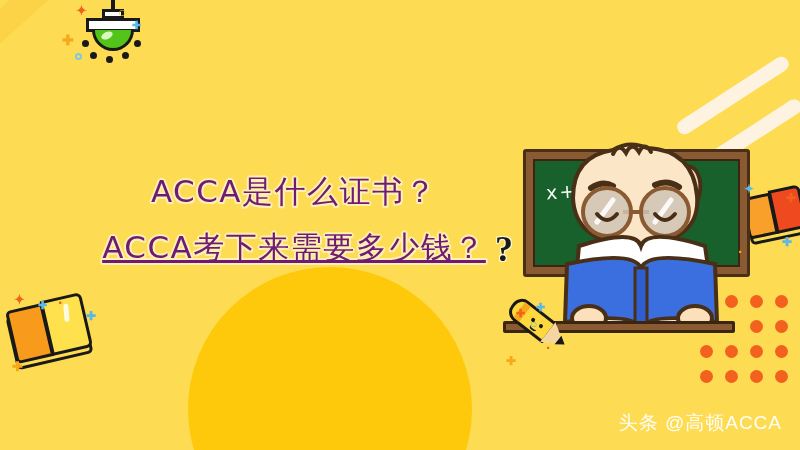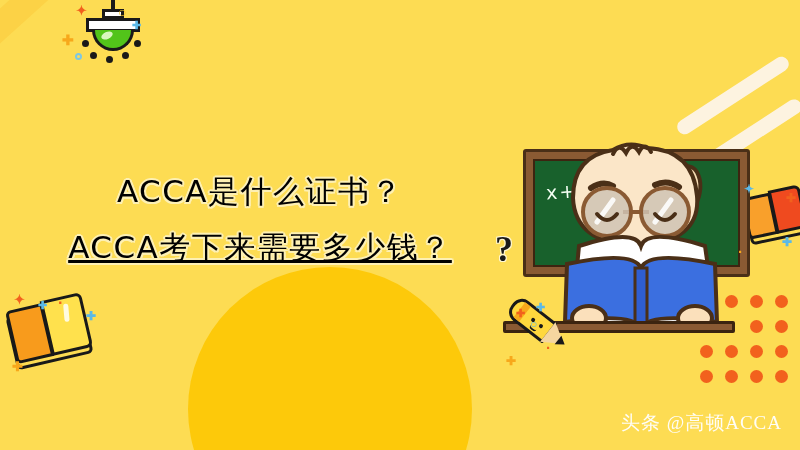--- a/index.html
+++ b/index.html
@@ -199,38 +199,39 @@
   .char { position: absolute; left: 555px; top: 142px; width: 180px; height: 188px; }
   .char svg { display: block; }
 
   
   .headline {
     position: absolute;
     left: 0;
     top: 163px;
     width: 520px;
     text-align: center;
-    color: #000000;
+    color: #701a75;
     font-size: 31px;
     line-height: 56px;
     letter-spacing: 1.5px;
     font-family: "DejaVu Sans", sans-serif;
     text-shadow:
       2px 0 0 #fdf0b4, -2px 0 0 #fdf0b4, 0 2px 0 #fdf0b4, 0 -2px 0 #fdf0b4,
       1.5px 1.5px 0 #fdf0b4, -1.5px 1.5px 0 #fdf0b4, 1.5px -1.5px 0 #fdf0b4, -1.5px -1.5px 0 #fdf0b4;
     white-space: nowrap;
+    padding-left: 34px;
   }
   .headline .l1 { display: block; }
   .headline .l2 { display: block; text-decoration: underline; }
 
   
   .watermark {
     position: absolute; right: 18px; bottom: 14px;
     color: #ffffff; font-size: 19px; letter-spacing: 1px;
-    font-family: Liberation Serif, serif;
+    font-family: Liberation Sans, sans-serif;
     opacity: 0.95;
   }
 </style>
 </head>
 <body>
 
 <div id="poster">
 
   <div class="bg-stripe-left"></div>
   <div class="big-circle"></div>

